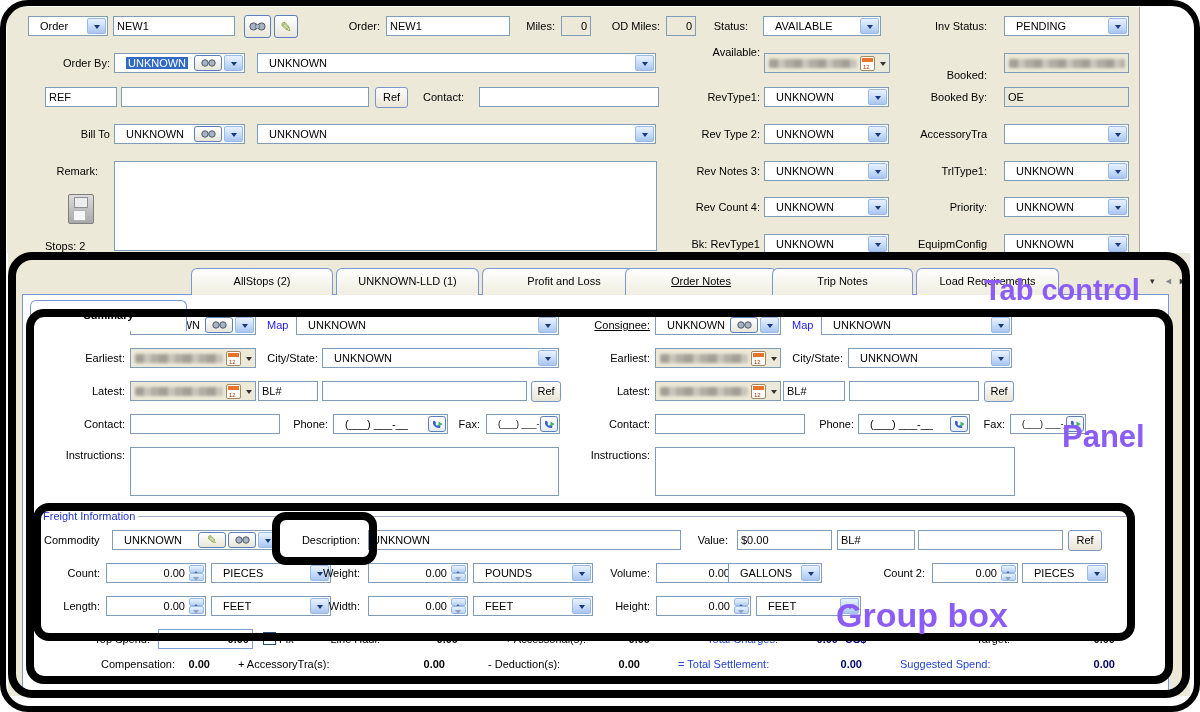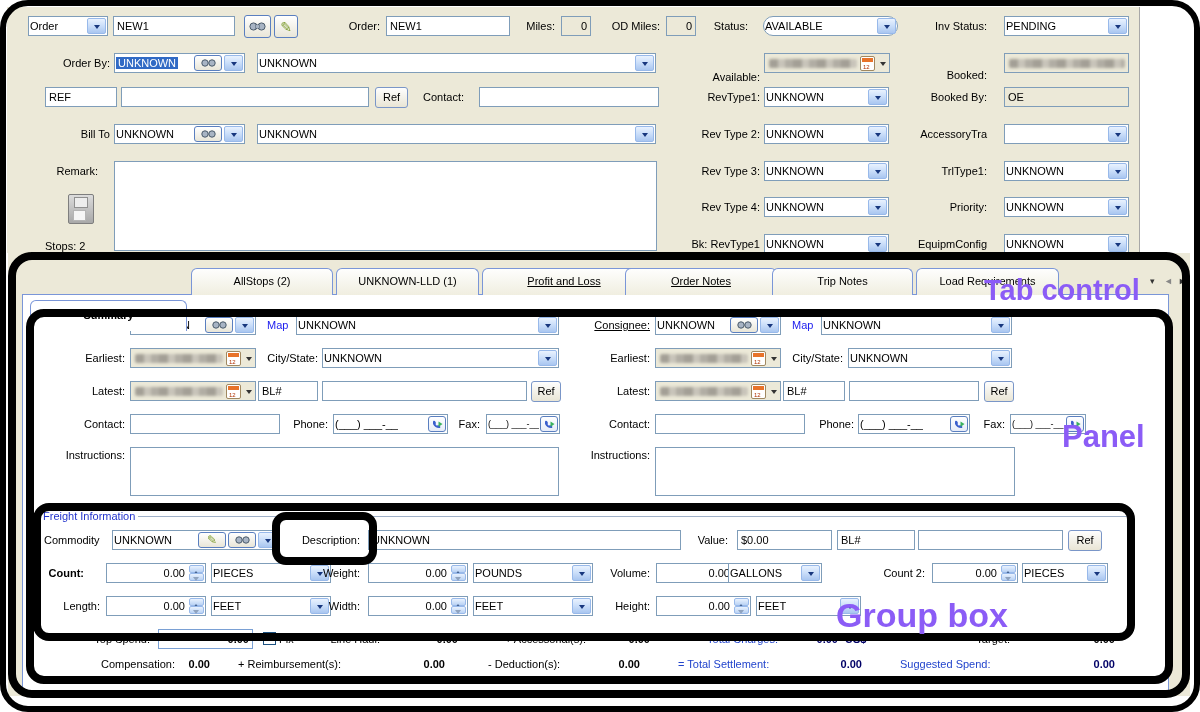--- a/index.html
+++ b/index.html
@@ -11,21 +11,21 @@
   .lbl.left{text-align:left;}
   .lbl.blue{color:#2233cc;}
   .lbl.link{text-decoration:underline;}
   .fld{position:absolute;background:#fff;border:1px solid #7f9db9;font-size:11px;line-height:18px;
        padding:0 3px;white-space:nowrap;overflow:hidden;height:20px;box-sizing:border-box;color:#000;}
   .fld.tan{background:#ece9d8;}
   .fld.num{text-align:right;}
   .fld.bold{font-weight:bold;}
   .ctrl{position:absolute;height:20px;box-sizing:border-box;border:1px solid #7f9db9;background:#fff;
         display:flex;align-items:stretch;}
-  .ctrl .txt{flex:1;font-size:11px;line-height:18px;padding:0 1px;overflow:hidden;white-space:nowrap;}
+  .ctrl .txt{flex:1;font-size:11px;line-height:18px;padding:0 11px;overflow:hidden;white-space:nowrap;}
   .hl{background:#316ac5;color:#fff;padding:0 2px;}
   .dbtn{width:17px;margin:1px;background:linear-gradient(180deg,#e9f2fe 0%,#cde0fa 45%,#a9c6f0 100%);
         border:1px solid #98b9ea;border-radius:2px;display:flex;align-items:center;justify-content:center;}
   .tri{width:0;height:0;border:3px solid transparent;border-top:4px solid #17377e;margin-top:4px;}
   .plainarrow{width:12px;display:flex;align-items:center;justify-content:center;}
   .plainarrow .tri{border-top-color:#333;}
   .icobtn{border:1px solid #5a7fc0;border-radius:3px;background:linear-gradient(#ffffff,#e9e6d8);
           display:flex;align-items:center;justify-content:center;box-sizing:border-box;}
   .inbtn{width:26px;margin:1px;border:1px solid #5a7fc0;border-radius:3px;
          background:linear-gradient(#ffffff,#e9e6d8);display:flex;align-items:center;justify-content:center;}
@@ -88,21 +88,21 @@
 <div class="icobtn abs" style="left:274px;top:15px;width:24px;height:23px;">
   <span style="font-size:14px;color:#7a9a2a;">✎</span>
 </div>
 <div class="lbl" style="left:330px;top:20px;width:50px;">Order:</div>
 <div class="fld" style="left:386px;top:16px;width:124px;">NEW1</div>
 <div class="lbl" style="left:513px;top:20px;width:42px;">Miles:</div>
 <div class="fld tan num" style="left:561px;top:16px;width:30px;">0</div>
 <div class="lbl" style="left:598px;top:20px;width:62px;">OD Miles:</div>
 <div class="fld tan num" style="left:666px;top:16px;width:30px;">0</div>
 <div class="lbl" style="left:700px;top:20px;width:48px;">Status:</div>
-<div class="ctrl" style="left:763px;top:16px;width:135px;border-radius:10px;">
+<div class="ctrl" style="left:763px;top:16px;width:118px;">
   <div class="txt">AVAILABLE</div>
   <div class="dbtn">
       <span class="tri"></span>
     </div>
 </div>
 <div class="lbl" style="left:917px;top:20px;width:70px;">Inv Status:</div>
 <div class="ctrl" style="left:1004px;top:16px;width:125px;">
   <div class="txt">PENDING</div>
   <div class="dbtn">
       <span class="tri"></span>
@@ -121,21 +121,21 @@
   <div class="dbtn">
       <span class="tri"></span>
     </div>
 </div>
 <div class="ctrl" style="left:257px;top:53px;width:399px;">
   <div class="txt">UNKNOWN</div>
   <div class="dbtn">
       <span class="tri"></span>
     </div>
 </div>
-<div class="lbl" style="left:698px;top:71px;width:62px;">Available:</div>
+<div class="lbl" style="left:698px;top:46px;width:62px;">Available:</div>
 <div class="ctrl" style="left:764px;top:53px;width:126px;background:#ece9d8;">
   <div class="blurbar"></div>
   <span class="cal"></span>
   <div class="plainarrow">
       <span class="tri"></span>
     </div>
 </div>
 <div class="lbl" style="left:935px;top:57px;width:52px;margin-top:12px;">Booked:</div>
 <div class="ctrl" style="left:1004px;top:53px;width:125px;background:#ece9d8;">
   <div class="blurbar"></div>
@@ -185,37 +185,37 @@
 <div class="lbl" style="left:917px;top:128px;width:70px;">AccessoryTra</div>
 <div class="ctrl" style="left:1004px;top:124px;width:125px;">
   <div class="txt"></div>
   <div class="dbtn">
       <span class="tri"></span>
     </div>
 </div>
 
 <div class="lbl" style="left:43px;top:165px;width:55px;">Remark:</div>
 <div class="ta" style="left:114px;top:161px;width:543px;height:90px;"></div>
-<div class="lbl" style="left:688px;top:165px;width:72px;">Rev Type 3:</div>
+<div class="lbl" style="left:688px;top:165px;width:72px;">Rev Notes 3:</div>
 <div class="ctrl" style="left:764px;top:161px;width:125px;">
   <div class="txt">UNKNOWN</div>
   <div class="dbtn">
       <span class="tri"></span>
     </div>
 </div>
 <div class="lbl" style="left:925px;top:165px;width:62px;">TrlType1:</div>
 <div class="ctrl" style="left:1004px;top:161px;width:125px;">
   <div class="txt">UNKNOWN</div>
   <div class="dbtn">
       <span class="tri"></span>
     </div>
 </div>
 
 <div class="floppy" style="left:68px;top:194px;"></div>
-<div class="lbl" style="left:688px;top:201px;width:72px;">Rev Type 4:</div>
+<div class="lbl" style="left:688px;top:201px;width:72px;">Rev Count 4:</div>
 <div class="ctrl" style="left:764px;top:197px;width:125px;">
   <div class="txt">UNKNOWN</div>
   <div class="dbtn">
       <span class="tri"></span>
     </div>
 </div>
 <div class="lbl" style="left:930px;top:201px;width:57px;">Priority:</div>
 <div class="ctrl" style="left:1004px;top:197px;width:125px;">
   <div class="txt">UNKNOWN</div>
   <div class="dbtn">
@@ -238,21 +238,21 @@
       <span class="tri"></span>
     </div>
 </div>
 
 <div class="abs" style="left:8px;top:253px;width:1182px;height:443px;background:#ece9d8;"></div>
 <div class="abs" style="left:22px;top:294px;width:1147px;height:397px;background:#fff;border:1px solid #7a96d8;box-sizing:border-box;"></div>
 
 <div class="tab sel" style="left:30px;width:157px;margin-top:36px;">Summary</div>
 <div class="tab" style="left:191px;width:142px;">AllStops (2)</div>
 <div class="tab" style="left:336px;width:143px;">UNKNOWN-LLD (1)</div>
-<div class="tab" style="left:482px;width:164px;text-decoration:underline;">Profit and Loss</div>
+<div class="tab" style="left:482px;width:164px;">Profit and Loss</div>
 <div class="tab" style="left:625px;width:152px;text-decoration:underline;">Order Notes</div>
 <div class="tab" style="left:772px;width:141px;">Trip Notes</div>
 <div class="tab" style="left:916px;width:143px;">Load Requirements</div>
 <span class="tabicons" style="left:1150px;top:276px;">▾</span>
 <span class="tabicons" style="left:1164px;top:276px;color:#888;">◄</span>
 <span class="tabicons" style="left:1178px;top:276px;">►</span>
 
 <div class="lbl link" style="left:52px;top:319px;width:73px;">Shipper:</div>
 <div class="ctrl" style="left:130px;top:315px;width:126px;">
   <div class="txt">UNKNOWN</div>
@@ -415,21 +415,21 @@
     </div>
 </div>
 <div class="lbl" style="left:288px;top:534px;width:72px;">Description:</div>
 <div class="fld" style="left:368px;top:530px;width:313px;">UNKNOWN</div>
 <div class="lbl" style="left:690px;top:534px;width:38px;">Value:</div>
 <div class="fld" style="left:737px;top:530px;width:95px;">$0.00</div>
 <div class="fld" style="left:837px;top:530px;width:78px;">BL#</div>
 <div class="fld" style="left:918px;top:530px;width:145px;"></div>
 <div class="btn" style="left:1068px;top:530px;width:34px;">Ref</div>
 
-<div class="lbl" style="left:32px;top:567px;width:52px;font-weight:bold;">Count:</div>
+<div class="lbl" style="left:48px;top:567px;width:52px;">Count:</div>
 <div class="spin" style="left:106px;top:563px;width:100px;">
   <div class="num">0.00</div>
   <div class="ud">
       <div class="up"></div>
       <div class="dn"></div>
     </div>
 </div>
 <div class="ctrl" style="left:211px;top:563px;width:120px;">
   <div class="txt">PIECES</div>
   <div class="dbtn">
@@ -531,21 +531,21 @@
 <div class="lbl" style="left:480px;top:633px;width:106px;">+ Accessorial(s):</div>
 <div class="lbl" style="left:610px;top:633px;width:40px;font-weight:bold;">0.00</div>
 <div class="lbl" style="left:678px;top:633px;width:100px;color:#2244cc;">= Total Charges:</div>
 <div class="lbl" style="left:798px;top:633px;width:40px;font-weight:bold;color:#000066;">0.00</div>
 <div class="lbl left" style="left:845px;top:633px;width:32px;font-weight:bold;color:#000066;">US$</div>
 <div class="lbl" style="left:958px;top:633px;width:52px;">Target:</div>
 <div class="lbl" style="left:1075px;top:633px;width:40px;font-weight:bold;">0.00</div>
 
 <div class="lbl" style="left:75px;top:658px;width:100px;">Compensation:</div>
 <div class="lbl" style="left:170px;top:658px;width:40px;font-weight:bold;">0.00</div>
-<div class="lbl left" style="left:238px;top:658px;width:125px;">+ Reimbursement(s):</div>
+<div class="lbl left" style="left:238px;top:658px;width:125px;">+ AccessoryTra(s):</div>
 <div class="lbl" style="left:405px;top:658px;width:40px;font-weight:bold;">0.00</div>
 <div class="lbl left" style="left:488px;top:658px;width:92px;">- Deduction(s):</div>
 <div class="lbl" style="left:600px;top:658px;width:40px;font-weight:bold;">0.00</div>
 <div class="lbl left" style="left:678px;top:658px;width:115px;color:#2244cc;">= Total Settlement:</div>
 <div class="lbl" style="left:822px;top:658px;width:40px;font-weight:bold;color:#000066;">0.00</div>
 <div class="lbl left" style="left:900px;top:658px;width:105px;color:#2244cc;">Suggested Spend:</div>
 <div class="lbl" style="left:1075px;top:658px;width:40px;font-weight:bold;color:#000066;">0.00</div>
 
 <div class="ann-rect" style="left:0;top:0;width:1200px;height:712px;border-width:6px;border-radius:28px;"></div>
 <div class="ann-rect" style="left:8px;top:252px;width:1182px;height:446px;border-radius:24px;"></div>

